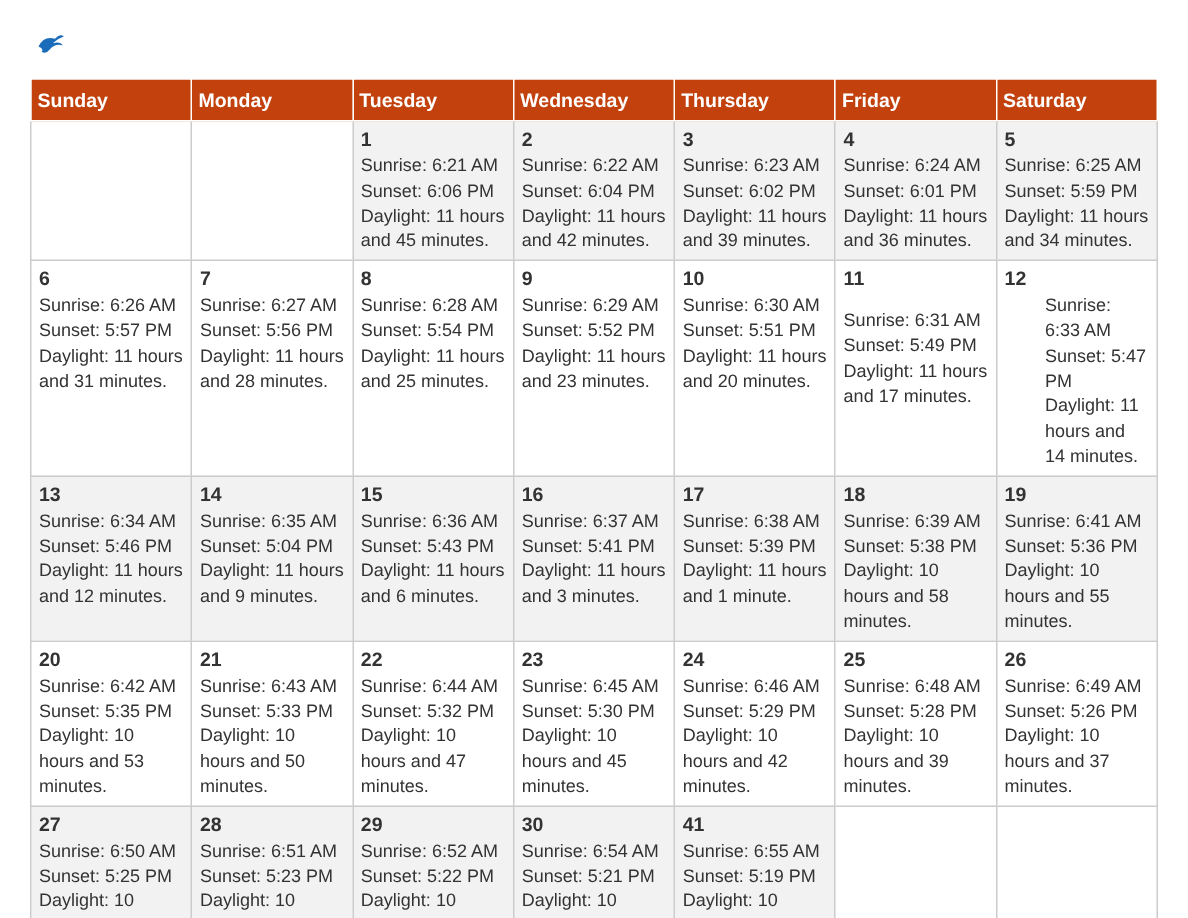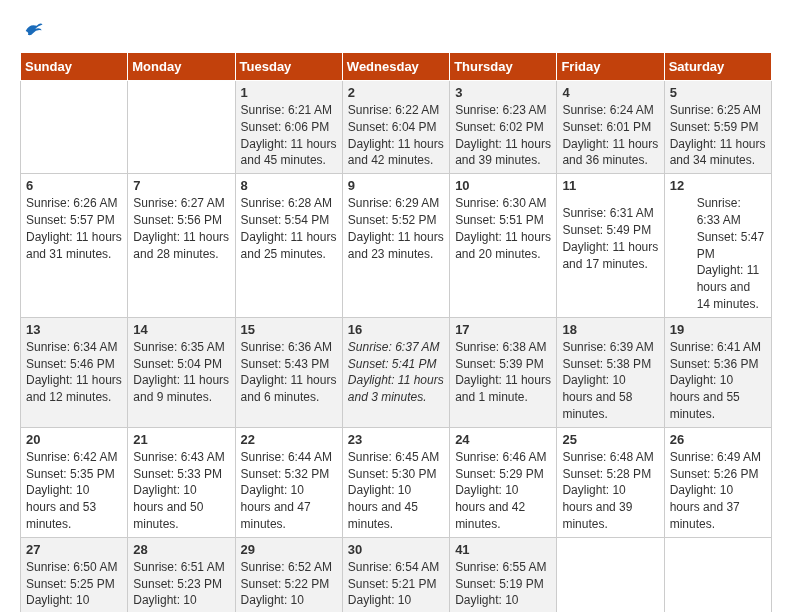--- a/index.html
+++ b/index.html
@@ -220,21 +220,21 @@
 Daylight: 11 hours and 9 minutes.</div>
         </td>
         <td>
           <span class="day-number">15</span>
           <div class="day-info" style="white-space: pre-line;">Sunrise: 6:36 AM
 Sunset: 5:43 PM
 Daylight: 11 hours and 6 minutes.</div>
         </td>
         <td>
           <span class="day-number">16</span>
-          <div class="day-info" style="white-space: pre-line; font-style: italic;">Sunrise: 6:37 AM
+          <div class="day-info" style="white-space: pre-line;">Sunrise: 6:37 AM
 Sunset: 5:41 PM
 Daylight: 11 hours and 3 minutes.</div>
         </td>
         <td>
           <span class="day-number">17</span>
           <div class="day-info" style="white-space: pre-line;">Sunrise: 6:38 AM
 Sunset: 5:39 PM
 Daylight: 11 hours and 1 minute.</div>
         </td>
         <td>

